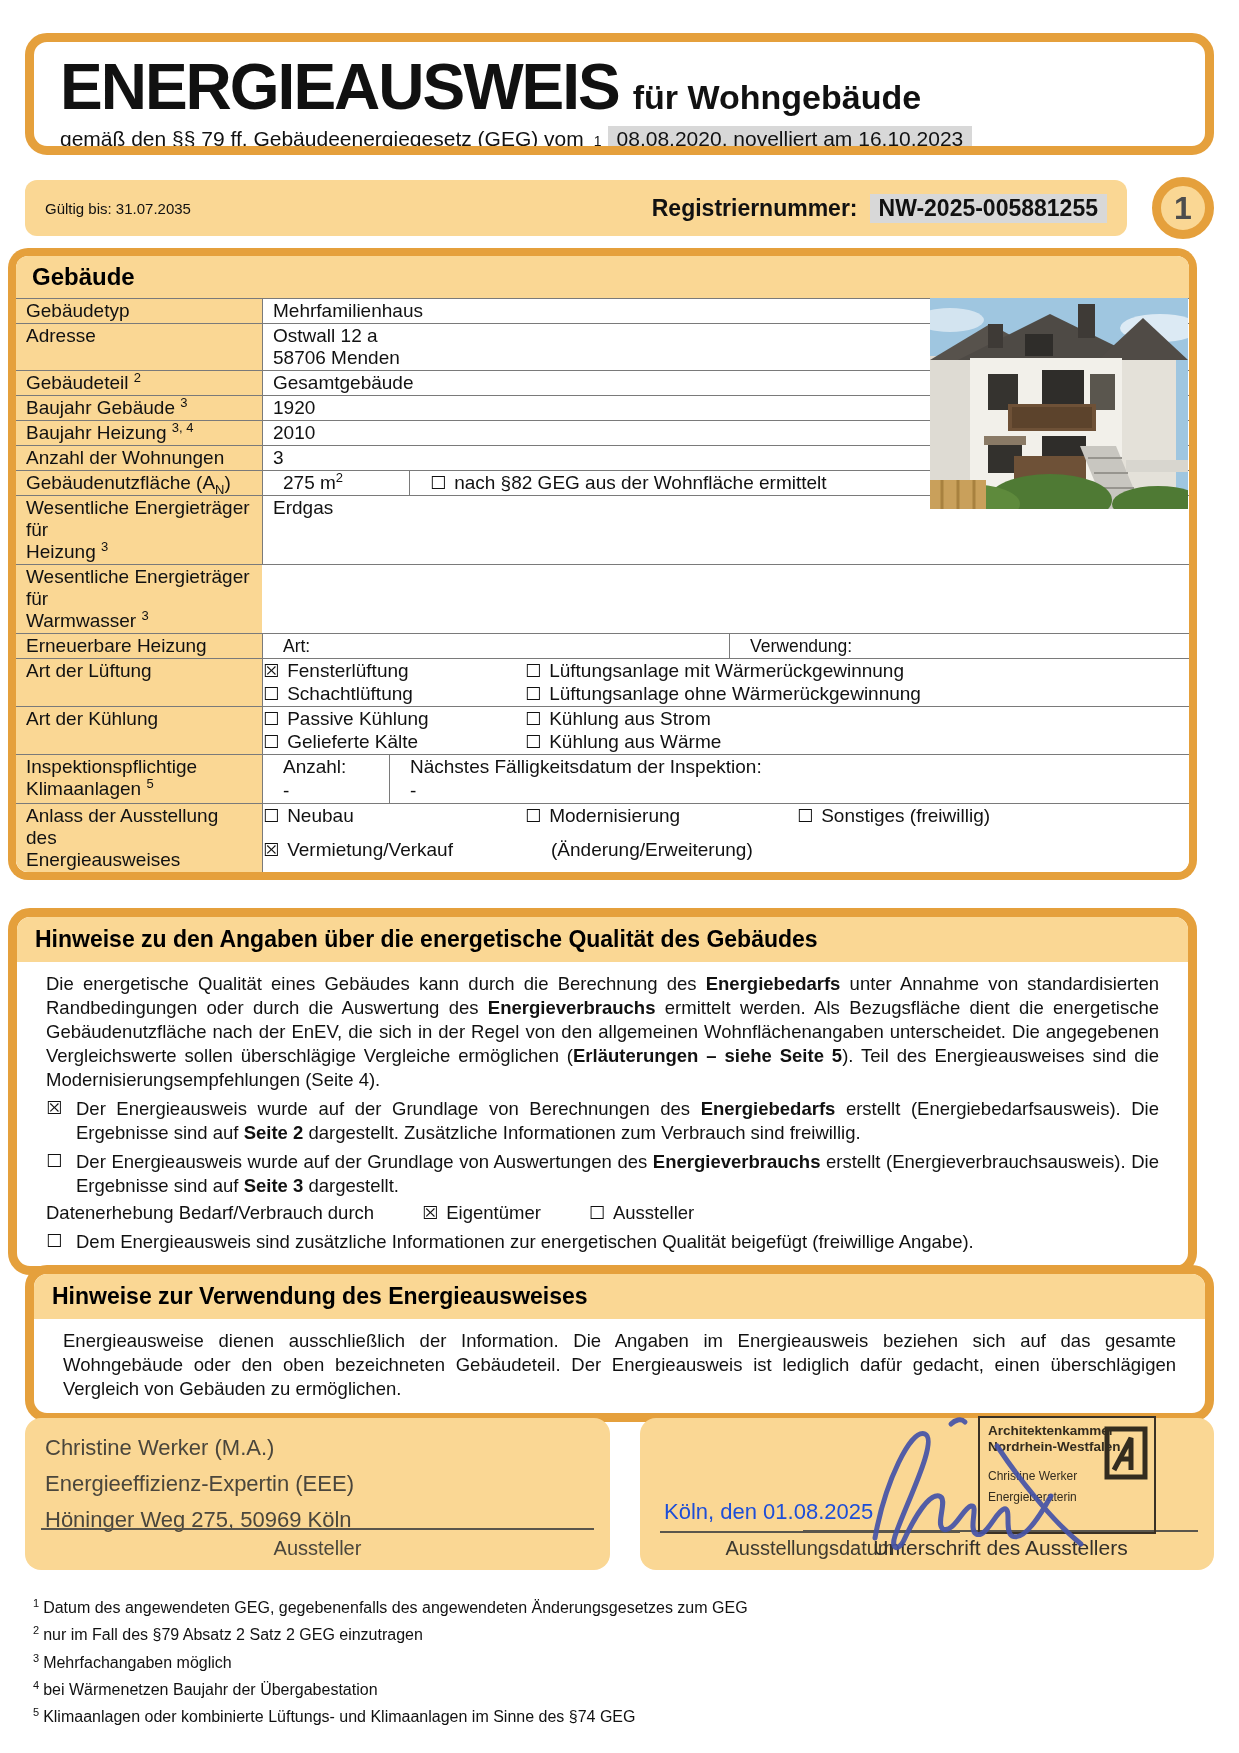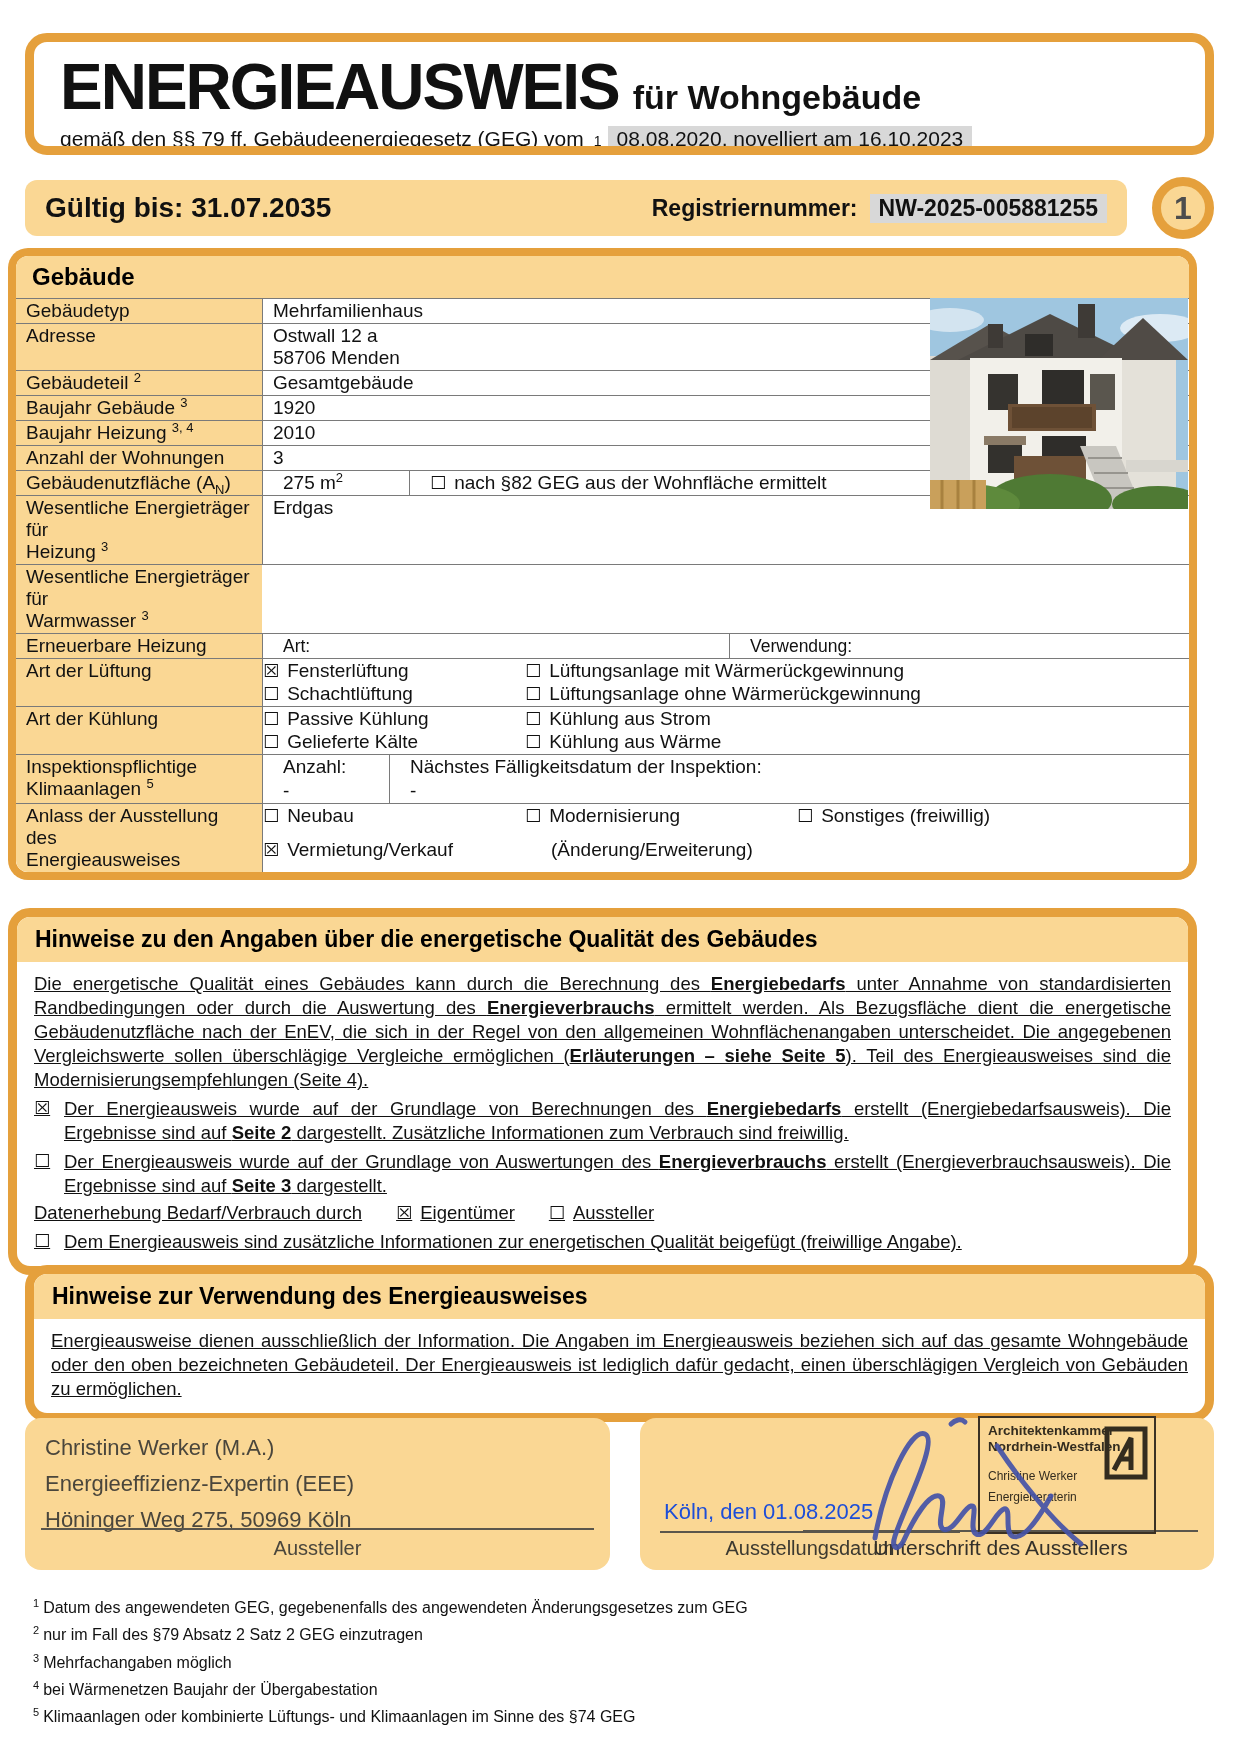--- a/index.html
+++ b/index.html
@@ -23,21 +23,21 @@
   .title-line{display:flex;align-items:baseline;gap:14px;white-space:nowrap;}
   .title-main{font-size:64px;font-weight:bold;letter-spacing:-2px;}
   .title-suffix{font-size:34px;font-weight:bold;}
   .subtitle{display:flex;align-items:baseline;font-size:21px;margin-top:2px;gap:4px;}
   .subtitle sup{font-size:14px;margin:0 2px 0 6px;}
   .hl{background:var(--hl);padding:1px 9px;}
 
   
   .validity-bar{position:absolute;left:25px;top:180px;width:1102px;height:56px;background:var(--yellow);
     border-radius:12px;display:flex;align-items:center;justify-content:space-between;padding:0 20px;}
-  .vb-left{font-size:28px;font-weight:bold;}
+  .vb-left{font-size:15px;font-weight:normal;}
   .vb-right{display:flex;align-items:baseline;gap:12px;font-size:23px;font-weight:bold;}
   .page-circle{position:absolute;left:1152px;top:177px;width:62px;height:62px;border:9px solid var(--orange);
     background:var(--yellow);border-radius:50%;display:flex;align-items:center;justify-content:center;
     font-size:32px;font-weight:bold;color:#4d4d4d;}
 
   
   .building-box{position:absolute;left:8px;top:248px;width:1189px;background:var(--orange);
     border-radius:20px;padding:8px;}
   .building-inner{border-radius:12px;overflow:hidden;background:#fff;}
   .building-inner .section-head{font-size:24px;padding:7px 16px;}
@@ -56,25 +56,25 @@
   .cbgrid3{display:grid;grid-template-columns:262px 272px 1fr;row-gap:1px;padding:1px 0;}
   .cbitem{display:flex;gap:8px;align-items:baseline;line-height:22px;}
   .cb{font-family:"DejaVu Sans",sans-serif;font-size:18px;line-height:22px;}
   sup.fn{font-size:13px;vertical-align:super;line-height:0;}
   sub.sb{font-size:13px;vertical-align:sub;line-height:0;}
   .photo{position:absolute;top:0;right:1px;width:258px;height:211px;z-index:3;}
 
   
   .quality-box{position:absolute;left:8px;top:908px;width:1189px;}
   .usage-box{position:absolute;left:25px;top:1265px;width:1189px;}
-  .hint-body{padding:10px 17px 12px;font-size:18.5px;line-height:24px;text-decoration:underline;}
+  .hint-body{padding:10px 29px 12px;font-size:18.5px;line-height:24px;}
   .just{text-align:justify;}
   .qitem{display:flex;gap:12px;margin-top:5px;}
   .qitem .cb{flex:0 0 18px;}
-  .qline{display:flex;gap:34px;margin-top:3px;align-items:baseline;}
+  .qline{display:flex;gap:48px;margin-top:3px;align-items:baseline;}
   .qopt{display:flex;gap:8px;align-items:baseline;}
 
   
   .issuer-box{position:absolute;left:25px;top:1418px;width:585px;height:152px;background:var(--yellow);
     border-radius:16px;padding:12px 20px;color:#4a463c;}
   .issuer-box .iline{font-size:22px;line-height:36px;}
   .sigline{border-top:2px solid #5a564c;}
   .issuer-rule{position:absolute;left:16px;right:16px;bottom:40px;}
   .issuer-label{position:absolute;left:0;right:0;bottom:10px;text-align:center;font-size:20px;color:#4a463c;}
 

